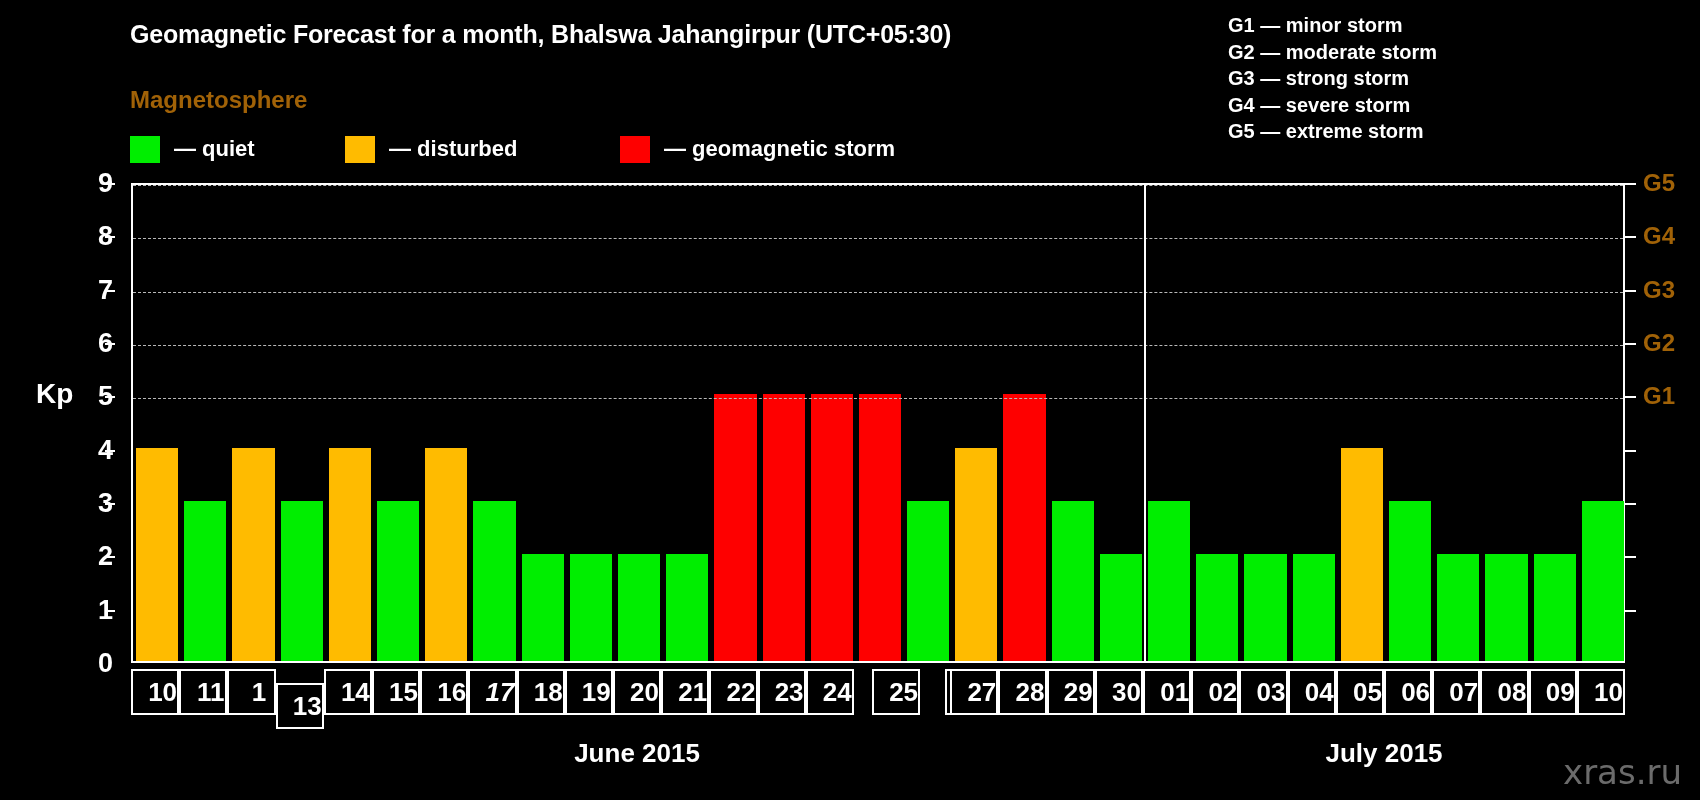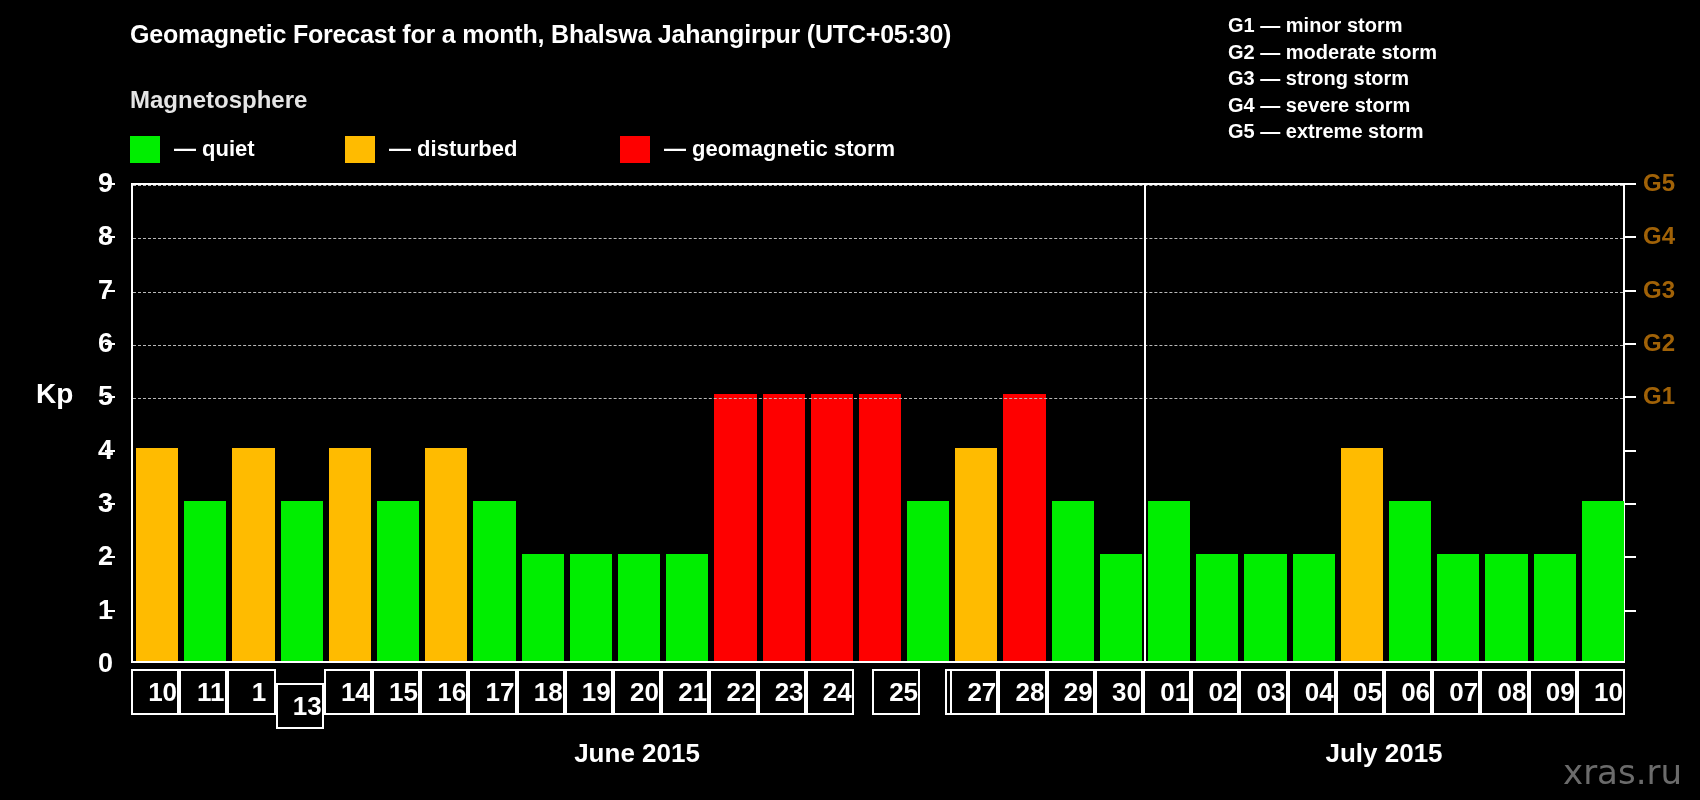--- a/index.html
+++ b/index.html
@@ -36,21 +36,21 @@
     font-size: 20px;
     font-weight: bold;
     line-height: 26.5px;
   }
   #gscale-legend .g-row { white-space: nowrap; }
 
   #magnetosphere-label {
     position: absolute;
     left: 130px;
     top: 86px;
-    color: #e5e5e5;
+    color: #a16207;
     font-size: 24px;
     font-weight: bold;
   }
 
   #ms-legend {
     position: absolute;
     left: 130px;
     top: 134px;
     height: 30px;
   }
@@ -316,21 +316,21 @@
   </div>
 
   <div id="date-axis">
       <div class="date-cell" style="left: 0px; width: 48.1935px;">10</div>
       <div class="date-cell" style="left: 48.1935px; width: 48.1935px;">11</div>
       <div class="date-cell" style="left: 96.3871px; width: 48.1935px;">1</div>
       <div class="date-cell" style="left: 144.581px; width: 48.1935px; margin-top: 14px;">13</div>
       <div class="date-cell" style="left: 192.774px; width: 48.1935px;">14</div>
       <div class="date-cell" style="left: 240.968px; width: 48.1935px;">15</div>
       <div class="date-cell" style="left: 289.161px; width: 48.1935px;">16</div>
-      <div class="date-cell" style="left: 337.355px; width: 48.1935px;">17</div>
+      <div class="date-cell" style="left: 337.355px; width: 48.1935px; font-style: italic;">17</div>
       <div class="date-cell" style="left: 385.548px; width: 48.1935px;">18</div>
       <div class="date-cell" style="left: 433.742px; width: 48.1935px;">19</div>
       <div class="date-cell" style="left: 481.935px; width: 48.1935px;">20</div>
       <div class="date-cell" style="left: 530.129px; width: 48.1935px;">21</div>
       <div class="date-cell" style="left: 578.323px; width: 48.1935px;">22</div>
       <div class="date-cell" style="left: 626.516px; width: 48.1935px;">23</div>
       <div class="date-cell" style="left: 674.71px; width: 48.1935px; text-align: right;">24</div>
       <div class="date-cell" style="left: 741px; width: 48.1935px;">25</div>
       <div class="date-cell" style="left: 814px; width: 48.1935px; text-align: center;">26</div>
       <div class="date-cell" style="left: 819.29px; width: 48.1935px;">27</div>

